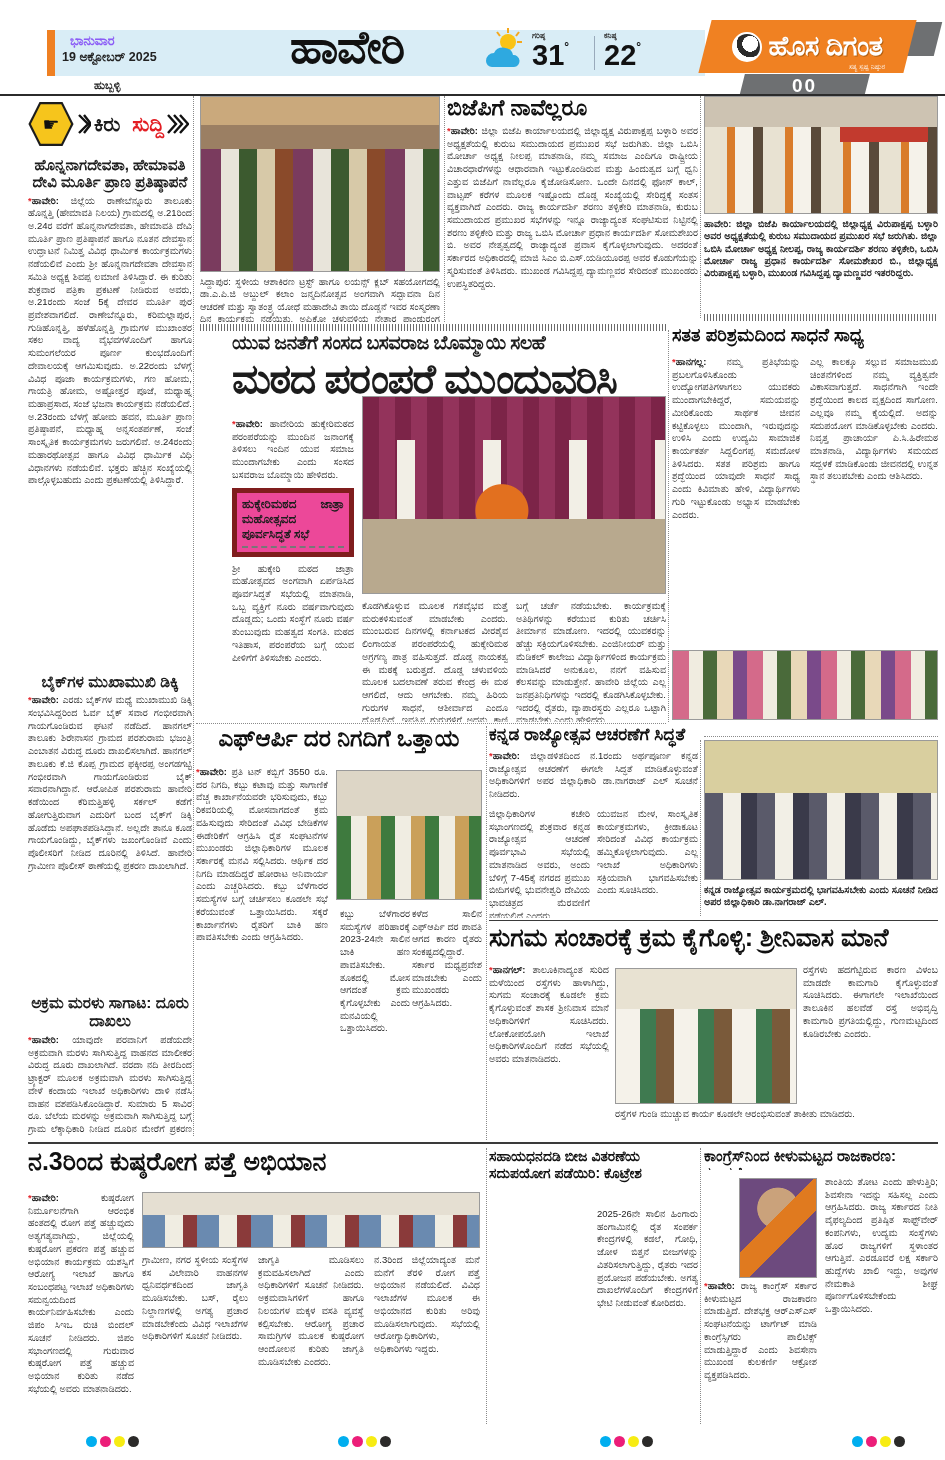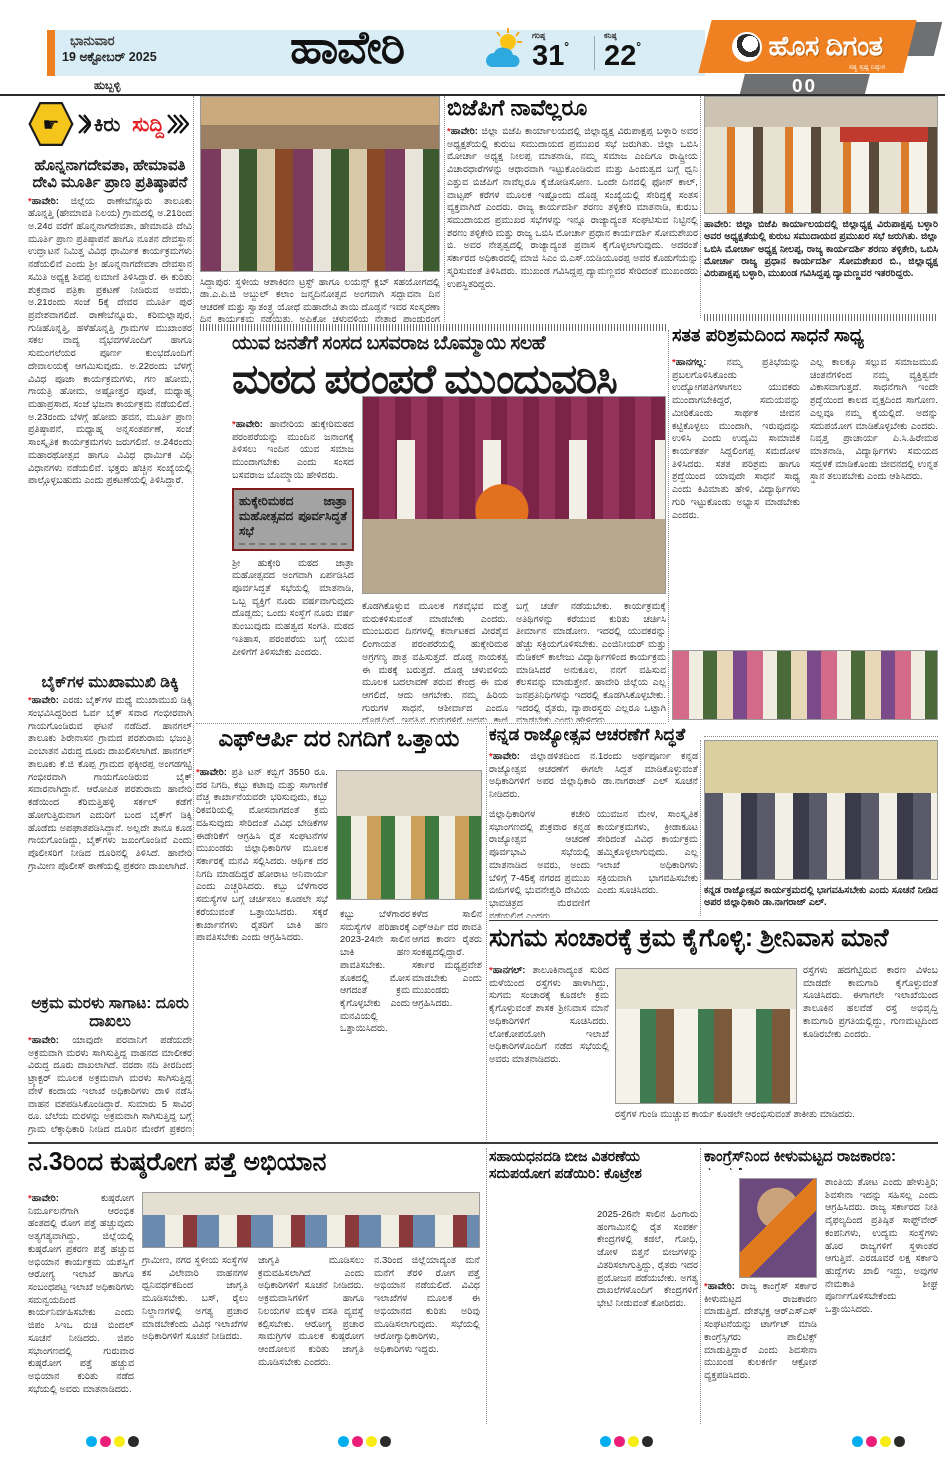--- a/index.html
+++ b/index.html
@@ -3,21 +3,21 @@
 <meta charset="utf-8">
 <style>
   html,body{margin:0;padding:0;background:#e8e8e8;}
   *{box-sizing:border-box;}
   .page{position:relative;width:945px;height:1460px;background:#ffffff;margin:0 auto;
         font-family:"Liberation Sans",sans-serif;color:#1c1c1c;overflow:hidden;}
   .abs{position:absolute;}
   
   .mast-band{left:55px;top:30px;width:650px;height:46px;background:#d9edf6;}
   .mast-tab{left:47px;top:30px;width:8px;height:46px;background:#ef8022;}
-  .day{left:70px;top:33px;color:#404040;font-weight:bold;font-size:13px;}
+  .day{left:70px;top:33px;color:#8b5cf6;font-weight:bold;font-size:13px;}
   .date{left:62px;top:50px;font-weight:bold;font-size:12.5px;color:#222;}
   .city{left:94px;top:79px;font-weight:bold;font-size:11px;color:#222;}
   .edition{left:290px;top:20px;font-size:46px;font-weight:800;letter-spacing:-1px;color:#111;}
   .wx{left:478px;top:27px;}
   .temp{font-size:29px;font-weight:800;color:#111;line-height:1;}
   .temp-lbl{font-size:7.5px;font-weight:bold;color:#333;}
   .deg{font-size:12px;vertical-align:top;}
   .tmax{left:532px;top:31px;}
   .tdiv{left:594px;top:36px;height:34px;border-left:1px solid #9ab;}
   .tmin{left:604px;top:31px;}
@@ -73,21 +73,21 @@
          display:flex;align-items:center;justify-content:center;flex:0 0 auto;}
   .hex-i{width:41px;height:41px;background:#f6c51c;clip-path:polygon(25% 2%,75% 2%,99% 50%,75% 98%,25% 98%,1% 50%);
          display:flex;align-items:center;justify-content:center;font-size:19px;color:#111;}
   .kiru-title{font-size:20px;font-weight:800;white-space:nowrap;}
   .kiru-title .red{color:#e31e24;margin-left:12px;}
   .kiru-h{font-size:15px;font-weight:800;text-align:center;line-height:1.15;margin:6px 0 4px;}
   .kiru-h2{font-size:15.5px;font-weight:800;text-align:center;line-height:1.15;margin:8px 0 4px;}
   
   .kicker{font-size:19px;font-weight:800;letter-spacing:-0.5px;}
   .lead-hl{font-size:41px;font-weight:800;letter-spacing:-1.5px;margin-top:2px;}
-  .inset{background:#a3a3a3;border:2px solid #7f1d1d;padding:4px 5px;font-size:12px;font-weight:800;line-height:1.25;margin:6px 0;}
+  .inset{background:#ec4899;border:5px solid #7f1d1d;padding:4px 5px;font-size:12px;font-weight:800;line-height:1.25;margin:6px 0;}
   .inset-dash{border-top:2px dashed #777;margin-top:4px;height:0;}
   .dots{display:flex;gap:3px;}
   .dot{width:11px;height:11px;border-radius:50%;}
 </style>
 </head>
 <body>
 
 <div class="page">
 
   <div class="abs mast-tab"></div>

